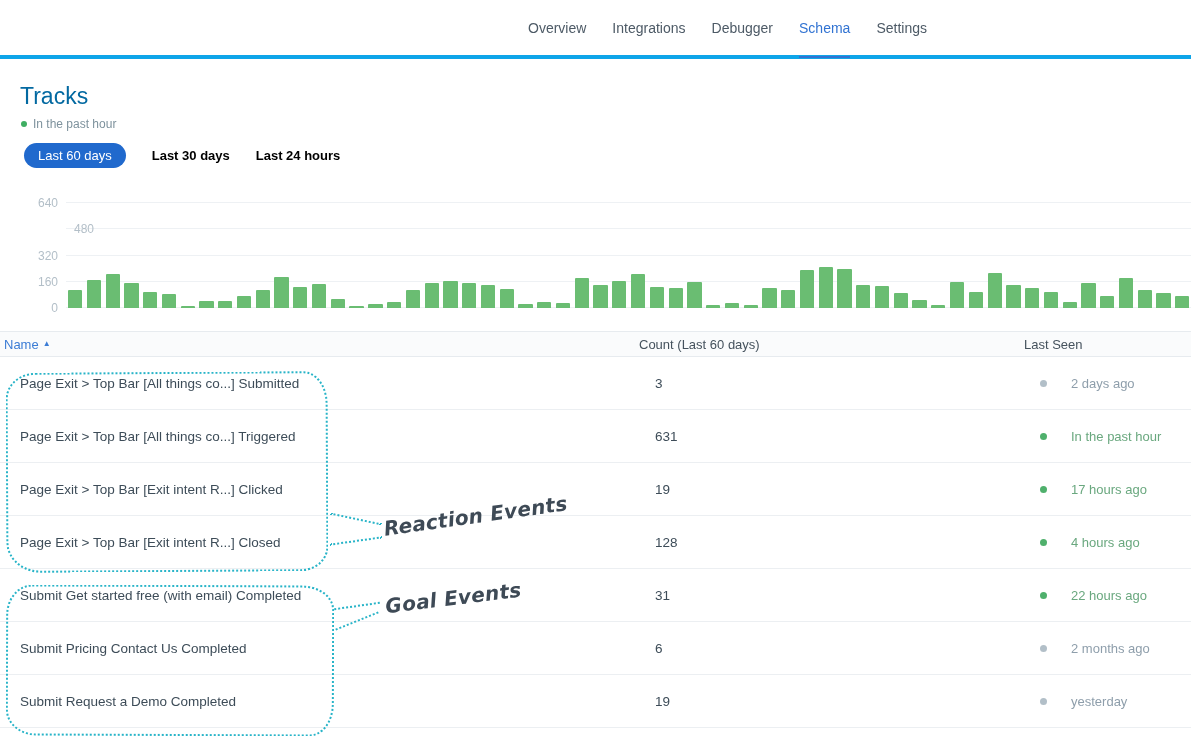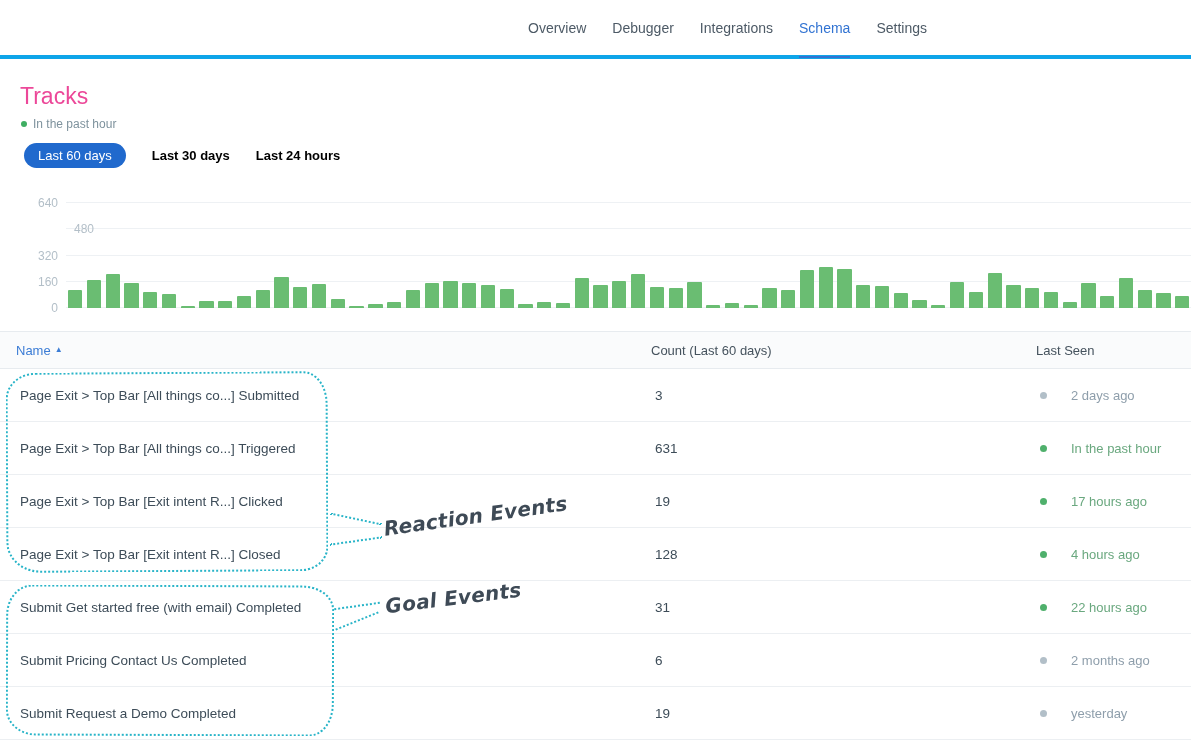--- a/index.html
+++ b/index.html
@@ -7,41 +7,41 @@
     font-family:"Liberation Sans", sans-serif; position:relative; }
 
   
   .nav { height:59px; border-bottom:4px solid #0ea5e9; display:flex; align-items:stretch; background:#fff; }
   .tabs { display:flex; gap:26px; margin-left:528px; }
   .tab { font-size:14px; color:#4d5a66; display:flex; align-items:center; height:58px;
     border-bottom:2px solid transparent; cursor:pointer; white-space:nowrap; }
   .tab.active { color:#3173d2; border-bottom-color:#3173d2; }
 
   
-  .title { margin:24px 0 0 20px; font-size:23px; font-weight:500; color:#ec4899; }
+  .title { margin:24px 0 0 20px; font-size:23px; font-weight:500; color:#0369a1; }
   .status { display:flex; align-items:center; gap:6px; margin:7px 0 0 21px; height:14px; }
   .status-dot { width:6px; height:6px; border-radius:50%; background:#3fae62; }
   .status-text { font-size:12px; color:#7e929d; }
 
   
   .pills { display:flex; align-items:center; gap:26px; margin:11px 0 0 24px; height:27px; }
   .pill { font-size:13px; color:#000000; cursor:pointer; white-space:nowrap;font-weight:bold; }
   .pill.active { background:#2069cd; color:#fff; padding:5px 14px; border-radius:14px; font-weight:500; }
 
   
   .chart { position:relative; height:113px; margin-top:28px; }
   .gridline { position:absolute; left:66px; right:0; height:1px; background:#eef1f4; }
   .ytick { position:absolute; left:0; width:58px; text-align:right; font-size:12px;
     color:#b3bfc8; line-height:14px; }
   .bars { position:absolute; left:68px; right:2px; bottom:2px; display:flex;
     align-items:flex-end; gap:4.5px; }
   .bar { flex:1; background:#6abd72; border-radius:1px 1px 0 0; }
 
   
-  .thead { display:grid; grid-template-columns:635px 385px 1fr; padding-left:16px; height:38px;
+  .thead { display:grid; grid-template-columns:635px 385px 1fr; padding-left:4px; height:26px;
     align-items:center; background:#fafbfc; border-top:1px solid #e7ebef; border-bottom:1px solid #e7ebef;
     margin-top:21px; font-size:13px; color:#45525d; }
   .name-header { color:#3b7cd5; display:flex; align-items:center; gap:4px; cursor:pointer; }
   .sort-icon { font-size:8px; color:#3b7cd5; line-height:8px; }
   .col-header { cursor:pointer; }
   .trow { display:grid; grid-template-columns:635px 385px 1fr; padding-left:20px; height:53px;
     align-items:center; border-bottom:1px solid #eceff2; font-size:13.5px; color:#3d4c58;
     background:#fff; cursor:pointer; }
   .lastseen { display:flex; align-items:center; gap:24px; font-size:13px; }
   .dot { width:7px; height:7px; border-radius:50%; flex:none; }
@@ -66,22 +66,22 @@
     font-weight:700; color:#3e4a56; font-size:20px; letter-spacing:0.3px; white-space:nowrap; }
   .hl1 { left:383px; top:504px; transform:rotate(-8deg); }
   .hl2 { left:385px; top:586px; transform:rotate(-7deg); }
 </style>
 </head>
 <body>
 
 <div class="nav">
   <div class="tabs">
       <div class="tab">Overview</div>
+      <div class="tab">Integrations</div>
       <div class="tab">Debugger</div>
-      <div class="tab">Integrations</div>
       <div class="tab active">Schema</div>
       <div class="tab">Settings</div>
     </div>
 </div>
 
 <div class="title">Tracks</div>
 <div class="status">
   <span class="status-dot"></span>
   <span class="status-text">In the past hour</span>
 </div>

